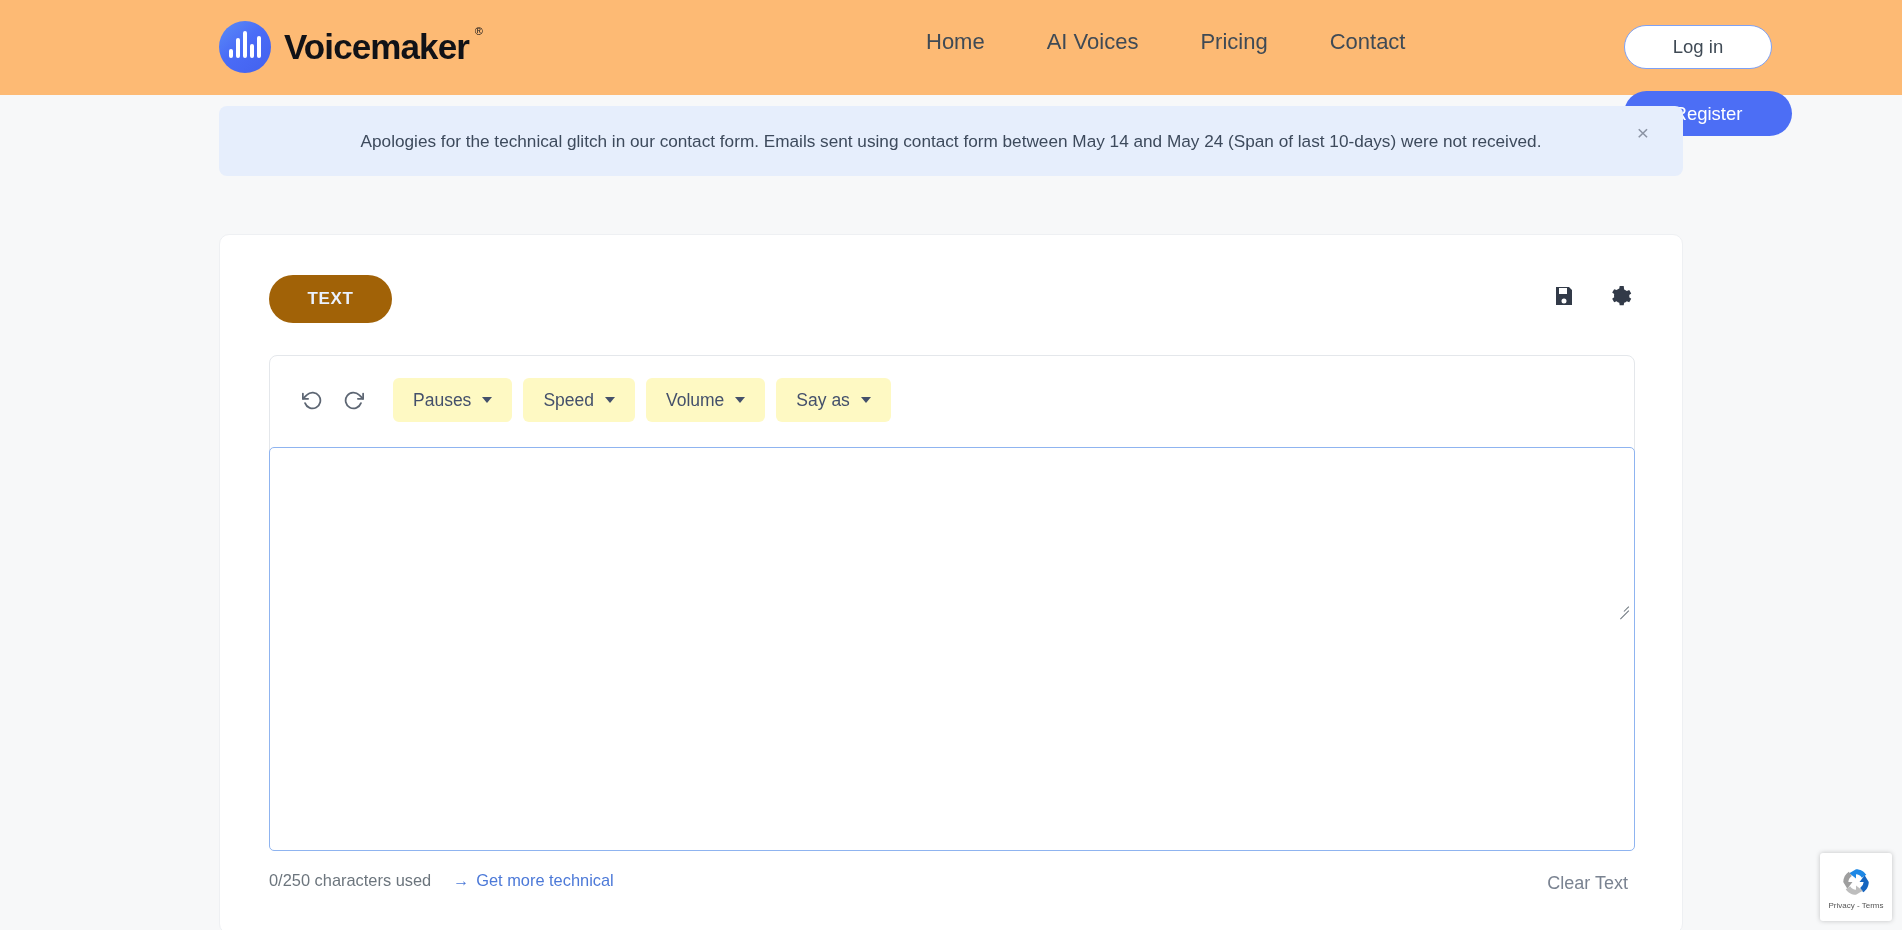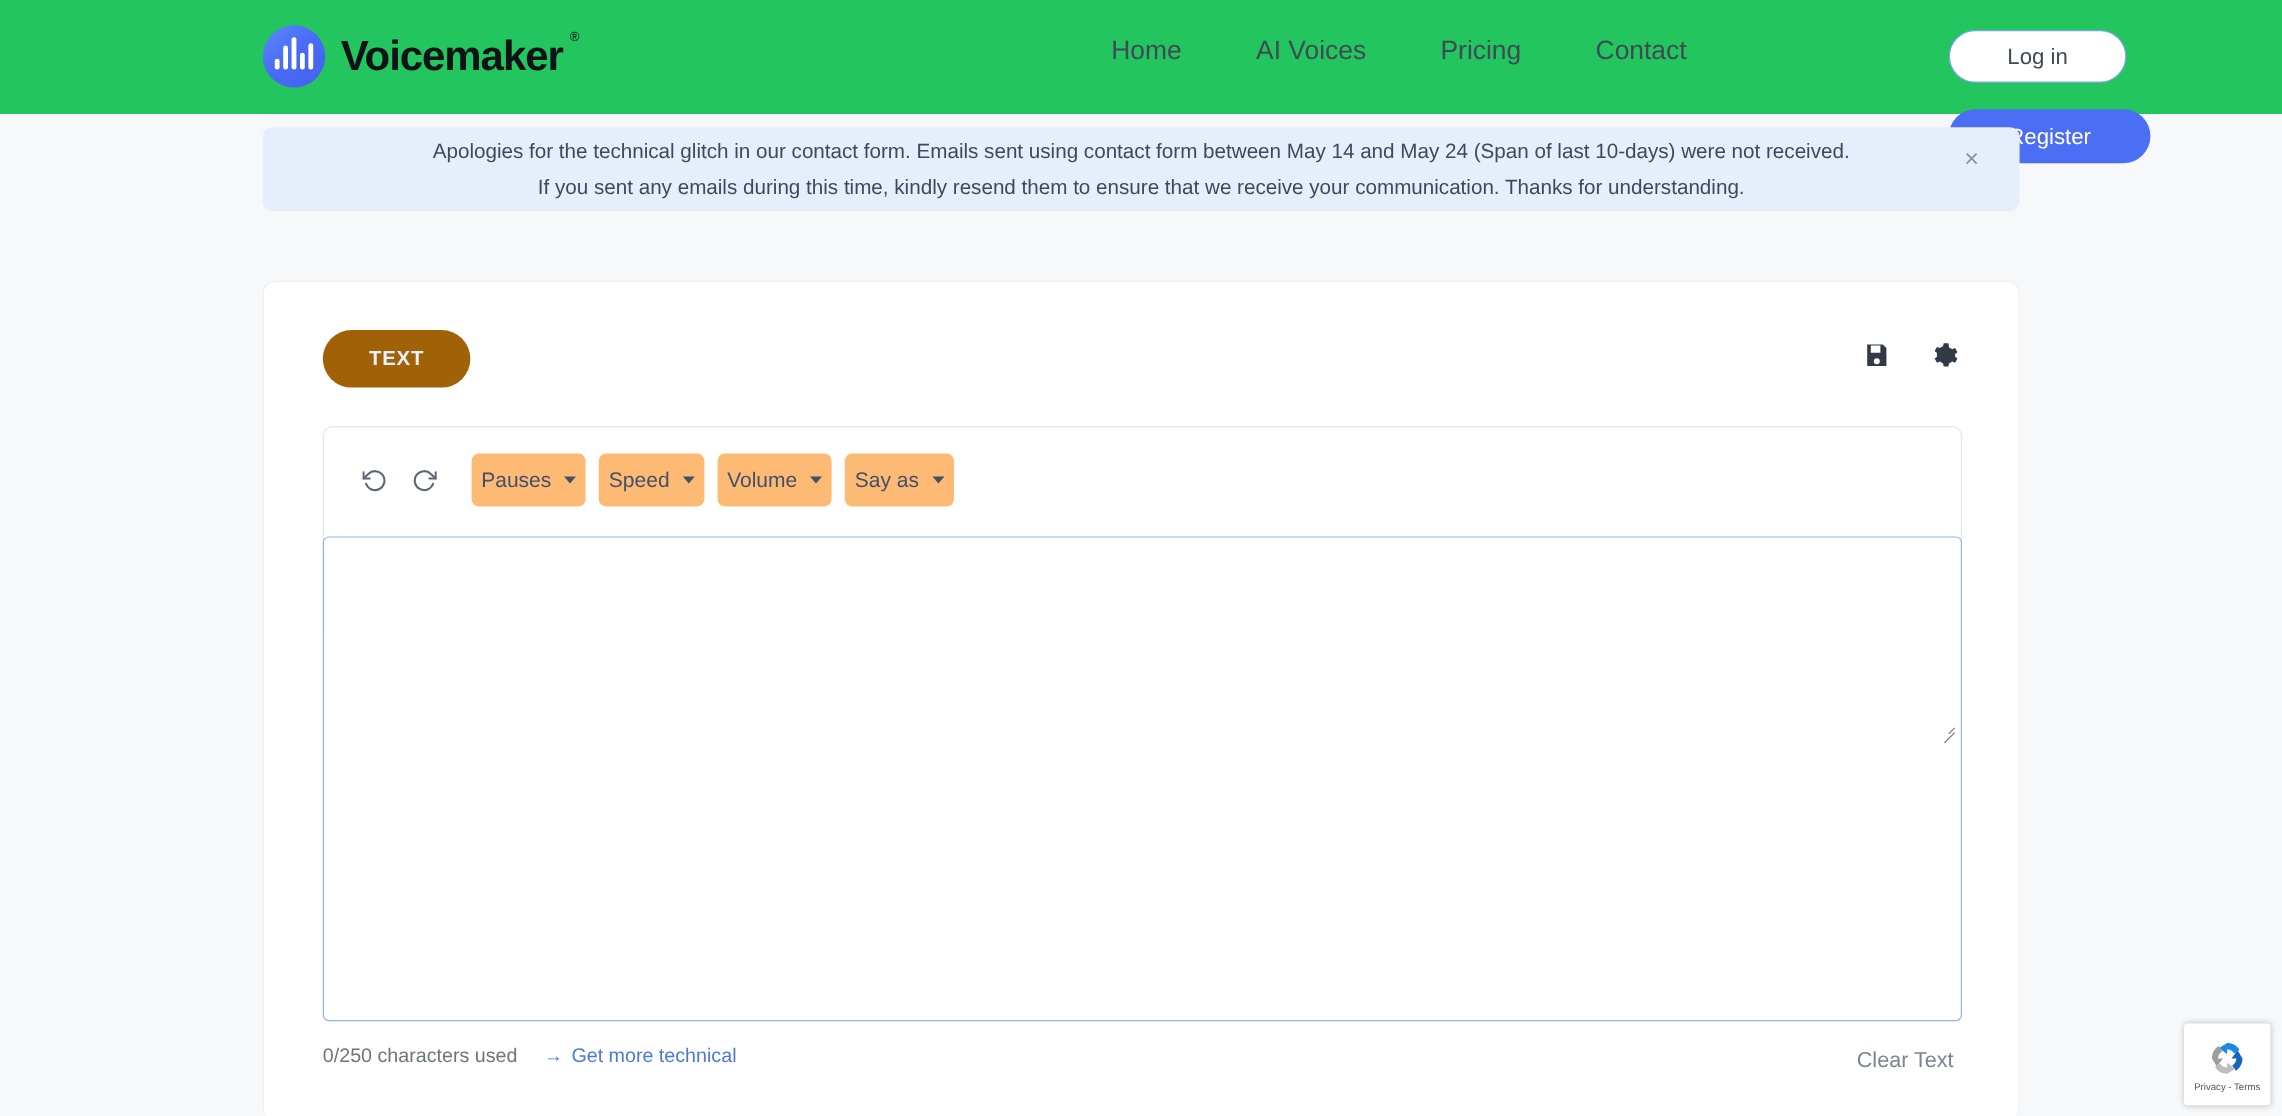--- a/index.html
+++ b/index.html
@@ -22,21 +22,21 @@
     width: 1902px;
     height: 930px;
   }
 
   
   .header {
     position: absolute;
     top: 0; left: 0;
     width: 1902px;
     height: 95px;
-    background: #22c55e;
+    background: #fdba74;
     display: flex;
     align-items: center;
   }
 
   .brand {
     position: absolute;
     left: 219px;
     top: 21px;
     display: flex;
     align-items: center;
@@ -249,24 +249,24 @@
     color: #5d6673;
     display: flex;
     align-items: center;
     justify-content: center;
     padding: 0;
   }
   .tool-icon + .tool-icon { margin-right: 14px; }
 
   .dropdown {
     height: 44px;
-    padding: 0 8px;
+    padding: 0 20px;
     border: none;
     border-radius: 6px;
-    background: #fdba74;
+    background: #fef9c3;
     color: #44506b;
     font-size: 17.5px;
     font-family: inherit;
     cursor: pointer;
     display: inline-flex;
     align-items: center;
     gap: 11px;
   }
   .caret {
     width: 0; height: 0;
@@ -404,21 +404,20 @@
     <div class="auth">
       <button class="btn-login">Log in</button>
       <button class="btn-register">Register</button>
     </div>
   </div>
 
   <div class="alert">
     <div class="alert-body">
       <span>Apologies for the technical glitch in our contact form. Emails sent using contact form between May 14 and May 24 (Span of last 10-days) were not received.</span>
       <br>
-      <span>If you sent any emails during this time, kindly resend them to ensure that we receive your communication. Thanks for understanding.</span>
     </div>
     <button class="alert-close">×</button>
   </div>
 
   <div class="card">
 
     <div class="card-top">
       <button class="btn-text">TEXT</button>
 
       <div class="card-icons">

